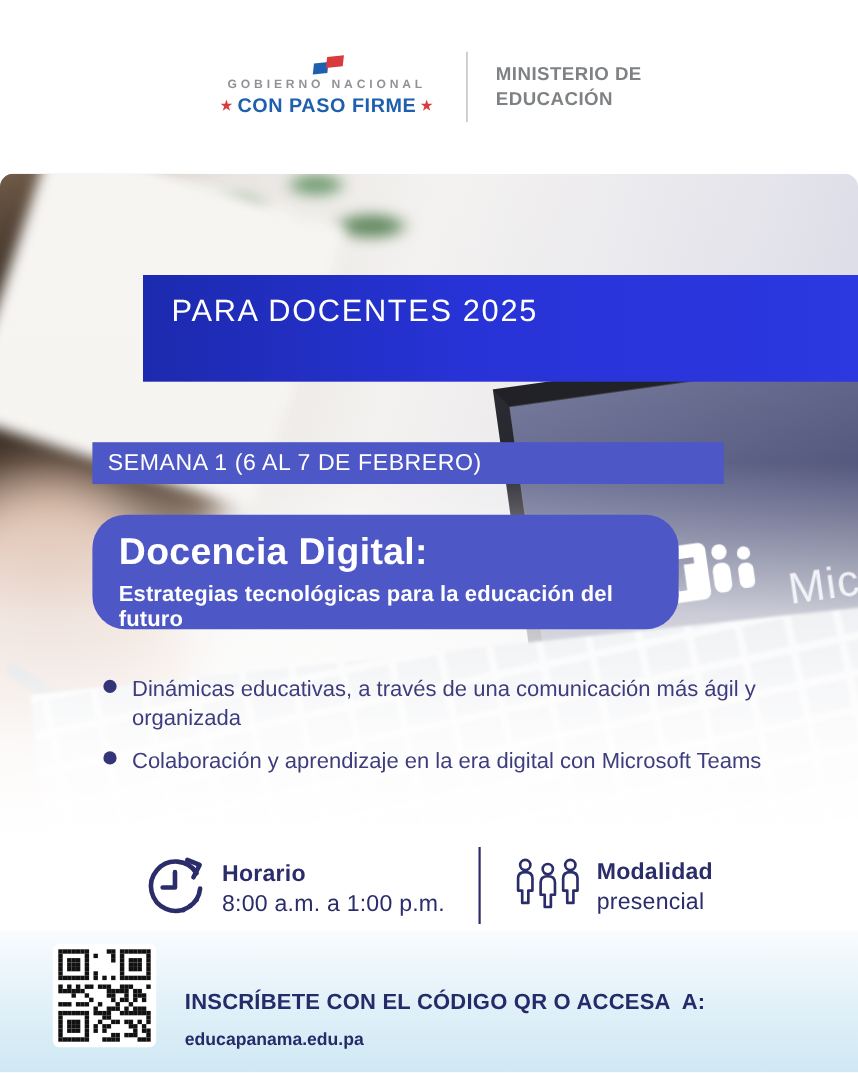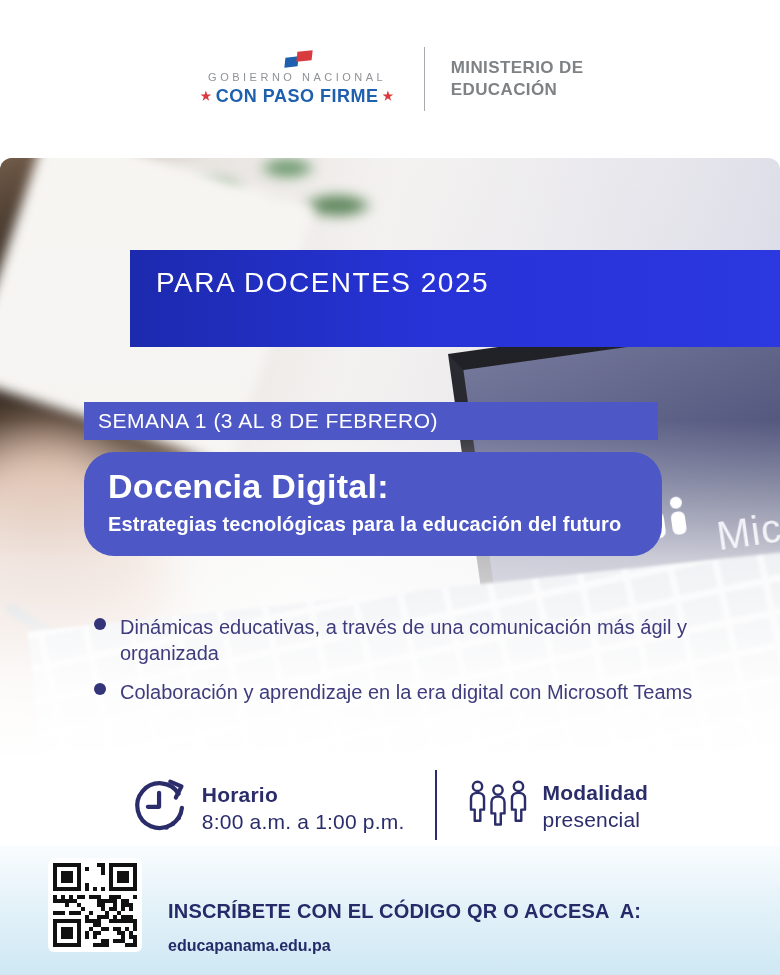--- a/index.html
+++ b/index.html
@@ -11,21 +11,21 @@
 
   
   .header{
     position:absolute;left:0;top:0;width:780px;height:158px;background:#ffffff;
     display:flex;align-items:center;justify-content:center;gap:26px;z-index:5;
   }
   .gov-block{text-align:center;}
   .flag-icon{position:relative;width:36px;height:16px;margin:0 auto 4px auto;}
   .flag-icon .fb{position:absolute;left:6px;top:6px;width:13px;height:10px;background:#1e5fae;transform:skew(-12deg) rotate(-6deg);}
   .flag-icon .fr{position:absolute;left:18px;top:0;width:15px;height:10px;background:#d93a3e;transform:skew(-12deg) rotate(-6deg);}
-  .gov-line1{font-size:11px;letter-spacing:3.5px;color:#8f9296;font-weight:normal;margin-bottom:3px;white-space:nowrap;text-align:center;}
+  .gov-line1{font-size:11px;letter-spacing:3.5px;color:#8f9296;font-weight:bold;margin-bottom:3px;white-space:nowrap;text-align:center;}
   .gov-line2{font-size:18px;font-weight:bold;color:#1e5fae;letter-spacing:.5px;white-space:nowrap;}
   .gov-line2 .star{color:#d93a3e;font-size:12px;vertical-align:2px;padding:0 4px;}
   .header-divider{width:1px;height:64px;background:#a7abaf;}
   .ministry-block{font-size:17px;font-weight:bold;color:#7f8285;line-height:1.3;letter-spacing:.4px;}
 
   
   .photo{
     position:absolute;left:0;top:158px;width:780px;height:690px;overflow:hidden;
     border-radius:12px 12px 0 0;
     background:linear-gradient(105deg,#b9a89d 0%,#e6e2de 22%,#f3f1ef 42%,#e4e3ea 70%,#cdd0e2 100%);
@@ -72,21 +72,21 @@
     padding:13px 0 0 26px;box-sizing:border-box;color:#ffffff;
   }
   .title-banner h1{margin:0;font-family:"DejaVu Sans",sans-serif;font-weight:bold;font-size:34px;letter-spacing:.5px;}
   .title-banner h2{margin:4px 0 0 0;font-weight:400;font-size:28px;letter-spacing:1.5px;}
   .week-pill{
     position:absolute;left:84px;top:402px;width:574px;height:38px;z-index:6;
     background:#4d57c6;color:#ffffff;font-size:21px;letter-spacing:.5px;
     line-height:38px;padding-left:14px;box-sizing:border-box;white-space:nowrap;
   }
   .topic-box{
-    position:absolute;left:84px;top:452px;width:578px;height:104px;z-index:6;
+    position:absolute;left:84px;top:468px;width:533px;height:104px;z-index:6;
     background:#4d57c6;border-radius:30px;box-sizing:border-box;
     padding:15px 0 0 24px;color:#ffffff;
   }
   .topic-title{font-size:34px;font-weight:bold;letter-spacing:.3px;}
   .topic-sub{font-size:20px;font-weight:bold;margin-top:7px;letter-spacing:.1px;}
 
   .bullets{position:absolute;left:94px;top:614px;width:640px;z-index:6;
     list-style:none;margin:0;padding:0;color:#3e3c7d;font-size:20px;line-height:1.3;}
   .bullets li{position:relative;padding-left:26px;margin-bottom:13px;max-width:618px;}
   .bullets li .dot{position:absolute;left:0;top:4px;width:12px;height:12px;border-radius:50%;background:#343578;}
@@ -153,21 +153,21 @@
     <div class="blob hand"></div>
     <div class="photo-wash"></div>
   </div>
 
   <div class="footer-bg"></div>
 
   <div class="title-banner">
     <h2>PARA DOCENTES 2025</h2>
   </div>
 
-  <div class="week-pill">SEMANA 1 (3 AL 8 DE FEBRERO)</div>
+  <div class="week-pill">SEMANA 1 (6 AL 7 DE FEBRERO)</div>
 
   <div class="topic-box">
     <div class="topic-title">Docencia Digital:</div>
     <div class="topic-sub">Estrategias tecnológicas para la educación del futuro</div>
   </div>
 
   <ul class="bullets">
     <li><span class="dot"></span><span>Dinámicas educativas, a través de una comunicación más ágil y organizada</span></li>
     <li><span class="dot"></span><span>Colaboración y aprendizaje en la era digital con Microsoft Teams</span></li>
   </ul>

